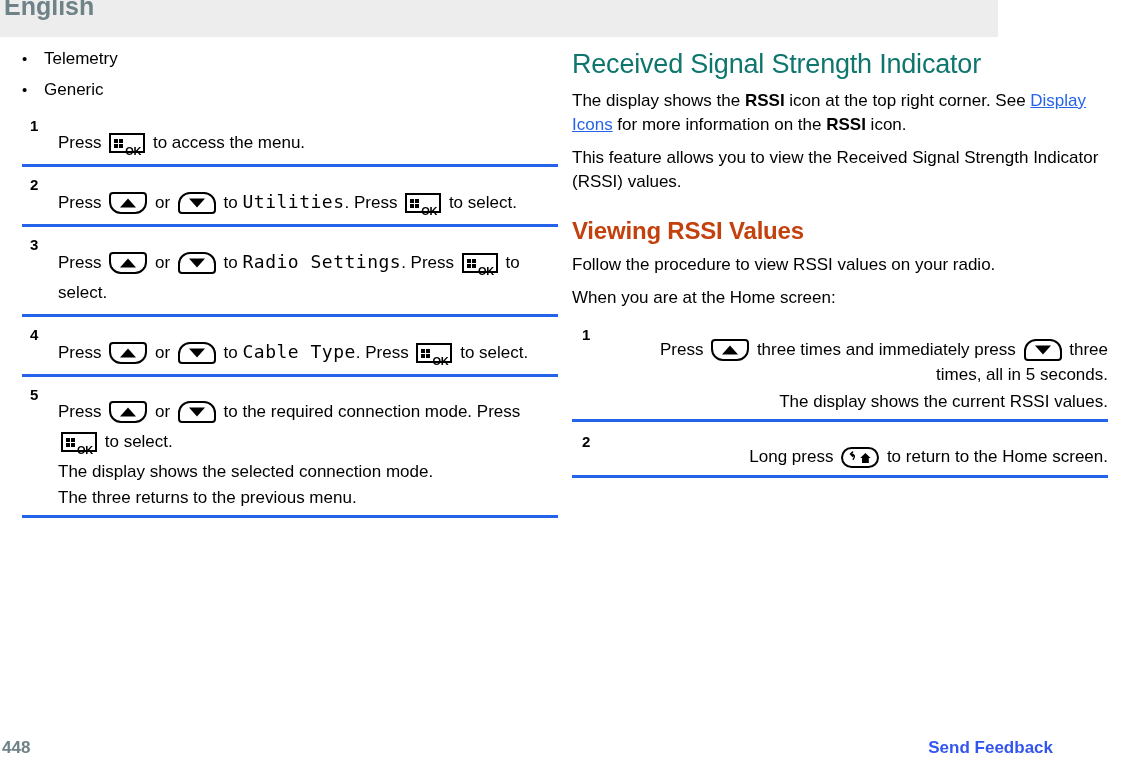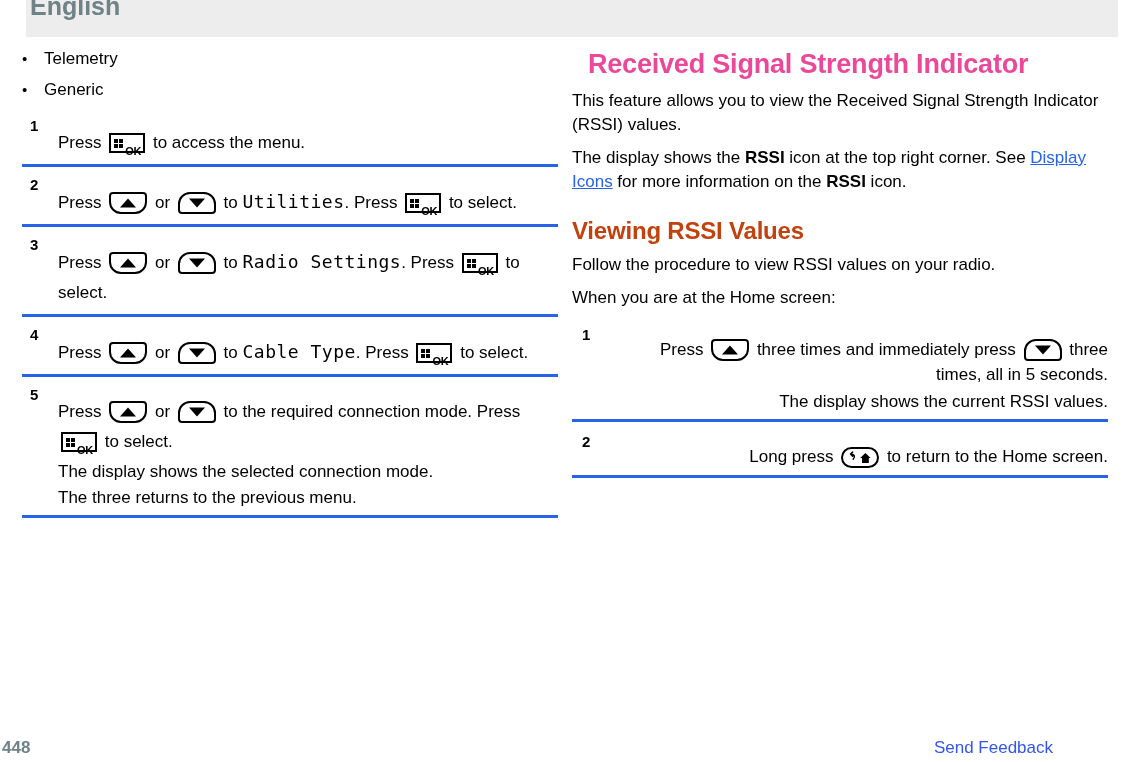--- a/index.html
+++ b/index.html
@@ -13,23 +13,22 @@
     position: relative;
     width: 1131px; height: 762px;
     overflow: hidden;
     background: #ffffff;
   }
 
   
   .header-band {
     position: absolute;
     top: 0; left: 0;
-    width: 1092px; height: 37px;
+    width: 998px; height: 37px;
     background: #ededed;
-    margin-left: 26px;
   }
   .header-title {
     position: absolute;
     left: 4px; top: -9px;
     font-size: 25px;
     font-weight: bold;
     color: #6e8287;
     letter-spacing: 0px;
     line-height: 30px;
     white-space: nowrap;
@@ -93,23 +92,23 @@
   .step-note.tight { line-height: 23px; }
 
   
   .col-right .step { padding-left: 38px; margin-bottom: 13px; }
   .col-right .step-body { line-height: 25px; text-align: right; }
   .col-right .step-num { left: 10px; }
 
   
   h1.sect {
     font-size: 27px;
-    font-weight: bold;
-    color: #ec4899;
-    margin: 0 0 9px 16px;
+    font-weight: normal;
+    color: #0f766e;
+    margin: 0 0 9px 0;
     line-height: 32px;
     letter-spacing: -0.2px;
   }
   h2.sub {
     font-size: 24px;
     font-weight: bold;
     color: #c2410c;
     margin: 22px 0 8px 0;
     line-height: 29px;
     letter-spacing: -0.2px;
@@ -211,20 +210,21 @@
     color: #6e8287;
     line-height: 20px;
   }
   .footer-feedback {
     position: absolute;
     right: 78px; bottom: 4px;
     font-size: 17px;
     color: #3355ee;
     line-height: 20px;
     text-decoration: none;
+    font-weight: bold;
   }
 </style>
 </head>
 <body>
 
 <div id="page">
 
   <div class="header-band">
     <div class="header-title">English</div>
   </div>
@@ -348,23 +348,23 @@
         </div>
       </div>
 
     </div>
   </div>
 
   <div class="col col-right">
 
     <h1 class="sect">Received Signal Strength Indicator</h1>
 
+    <p class="body"><span>The display shows the </span><span class="bold">RSSI</span><span> icon at the top right corner. See </span><a class="xlink" href="#">Display Icons</a><span> for more information on the </span><span class="bold">RSSI</span><span> icon.</span></p>
+
     <p class="body">This feature allows you to view the Received Signal Strength Indicator (RSSI) values.</p>
-
-    <p class="body"><span>The display shows the </span><span class="bold">RSSI</span><span> icon at the top right corner. See </span><a class="xlink" href="#">Display Icons</a><span> for more information on the </span><span class="bold">RSSI</span><span> icon.</span></p>
 
     <h2 class="sub">Viewing RSSI Values</h2>
 
     <p class="body">Follow the procedure to view RSSI values on your radio.</p>
 
     <p class="body">When you are at the Home screen:</p>
 
     <div class="steps">
 
       <div class="step">

